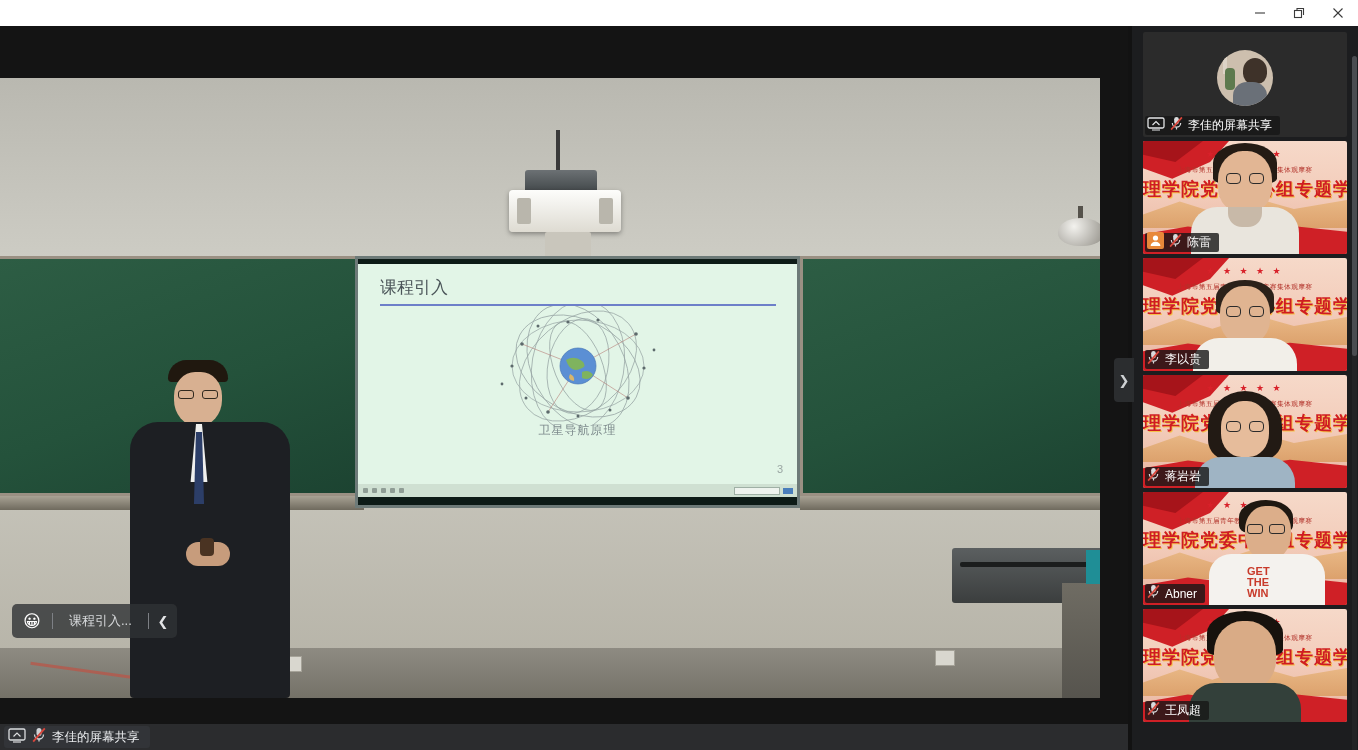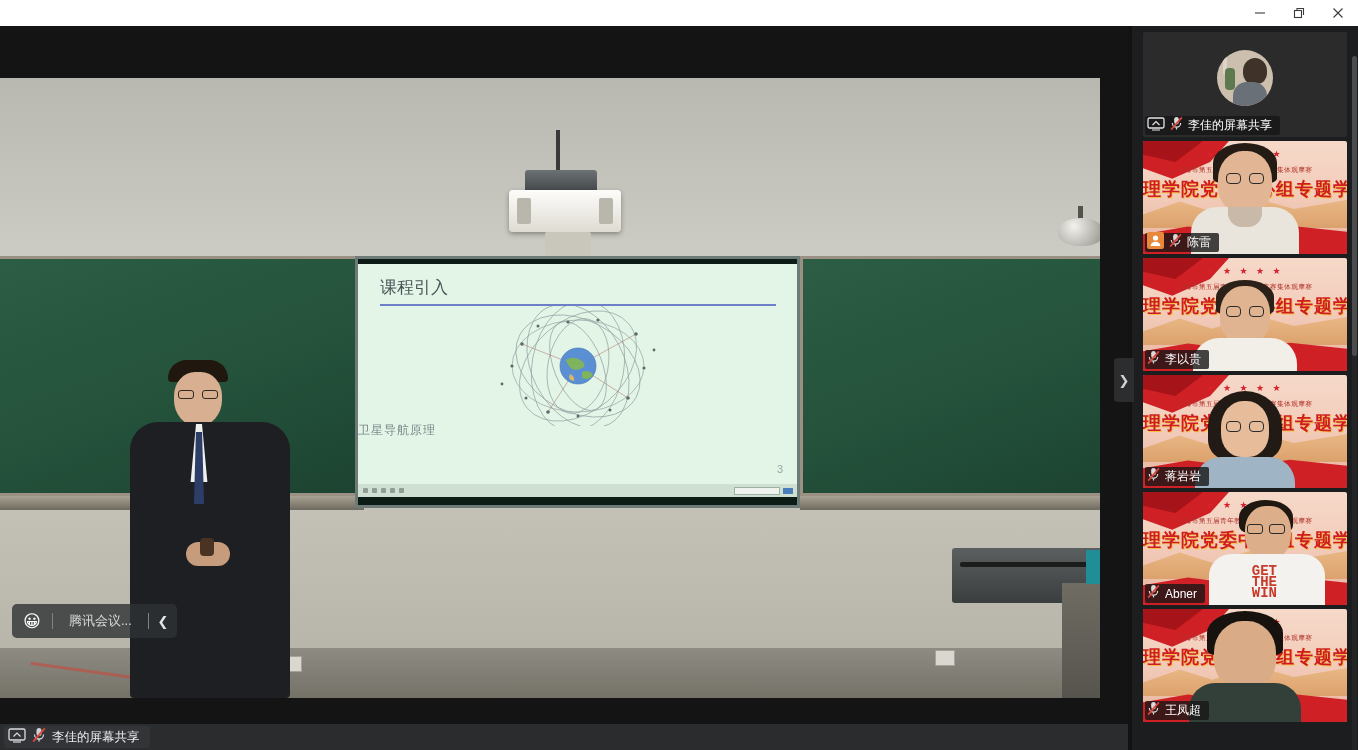--- a/index.html
+++ b/index.html
@@ -70,21 +70,21 @@
   .cam-arm { position:absolute; left:20px; top:0; width:5px; height:14px; background:#55524b; }
   .cam-dome { position:absolute; left:0; top:12px; width:46px; height:28px;
     background:radial-gradient(circle at 35% 30%,#f3f2ee,#8e8b83); border-radius:50% 50% 45% 45%; }
 
   
   .slide-frame { position:absolute; left:355px; top:178px; width:445px; height:252px;
     border:3px solid #6d7a78; background:#0d1b17; }
   .slide { position:absolute; left:0; top:5px; width:439px; height:233px; background:#e2f5e7; overflow:hidden; }
   .slide-title { position:absolute; left:22px; top:12px; font-size:17px; color:#4b5559; font-weight:500; }
   .slide-rule { position:absolute; left:22px; top:40px; width:396px; height:2px; background:#6d7fc9; }
-  .slide-caption { position:absolute; left:0; top:158px; width:100%; 
+  .slide-caption { position:absolute; left:0; top:158px; width:100%; text-align:center;
     font-size:12px; color:#7d8a8c; letter-spacing:1px; }
   .slide-pageno { position:absolute; right:14px; bottom:22px; font-size:11px; color:#9aa6a3; }
   .slide-taskbar { position:absolute; left:0; bottom:0; width:439px; height:13px; background:#cfe0d2; display:flex; align-items:center; }
   .slide-taskbar .tb-left { display:flex; gap:4px; margin-left:5px; }
   .slide-taskbar .tb-dot { width:5px; height:5px; background:#8f9d95; border-radius:1px; }
   .slide-taskbar .tb-right { margin-left:auto; margin-right:4px; display:flex; align-items:center; gap:3px; }
   .slide-taskbar .tb-box { width:46px; height:8px; background:#eef3ee; border:1px solid #9fb0a5; }
   .slide-taskbar .tb-blue { width:10px; height:6px; background:#4a7ebb; }
   .orbit-wrap { position:absolute; left:120px; top:42px; width:200px; height:120px; }
 
@@ -310,21 +310,21 @@
           <div style="position:absolute;left:62px;top:72px;width:14px;height:72px;background:#2c3e68;clip-path:polygon(28% 0,72% 0,86% 100%,14% 100%);"></div>
           <div style="position:absolute;left:56px;top:182px;width:44px;height:24px;background:#c79c7c;border-radius:12px;"></div>
           <div style="position:absolute;left:70px;top:178px;width:14px;height:18px;background:#4a3322;border-radius:4px;"></div>
         </div>
       </div>
     </div>
 
     <div class="chatbar">
       <span class="chat-emoji">😀</span>
       <span class="chat-sep"></span>
-      <span class="chat-placeholder">腾讯会议...</span>
+      <span class="chat-placeholder">课程引入...</span>
       <span class="chat-sep"></span>
       <span class="chat-collapse">❮</span>
     </div>
   </div>
 
   <div class="bottombar">
     <div class="share-pill">
       <span>
         <svg width="18" height="15" viewBox="0 0 18 15">
           <rect x="1" y="1" width="16" height="11" rx="1.5" fill="none" stroke="#dcdee0" stroke-width="1.3"></rect>
@@ -491,21 +491,21 @@
         <span class="headline">理学院党委中心组专题学习</span>
       </div>
       <div class="person" style="top:0;width:204px;height:113px;">
         <span style="position:absolute;left:96px;top:8px;width:54px;height:34px;background:#1f1811;border-radius:50% 50% 26% 26%;"></span>
         <span style="position:absolute;left:102px;top:14px;width:46px;height:54px;background:#dcae8a;border-radius:44% 44% 46% 46%;"></span>
         <span style="position:absolute;left:104px;top:32px;width:38px;height:10px;">
           <i style="position:absolute;left:0;top:0;width:16px;height:10px;border:1.4px solid #2b2b2b;border-radius:3px;"></i>
           <i style="position:absolute;right:0;top:0;width:16px;height:10px;border:1.4px solid #2b2b2b;border-radius:3px;"></i>
         </span>
         <span style="position:absolute;left:66px;top:62px;width:116px;height:52px;background:#f4f2ee;border-radius:22px 22px 0 0;"></span>
-        <span style="position:absolute;left:104px;top:74px;width:30px;height:36px;color:#c83a2a;font-size:14px;font-weight:bold;line-height:11px;text-align:right;font-family:Liberation Mono, monospace;">GET<br>THE<br>WIN</span>
+        <span style="position:absolute;left:104px;top:74px;width:30px;height:36px;color:#c83a2a;font-size:11px;font-weight:bold;line-height:11px;text-align:left;">GET<br>THE<br>WIN</span>
       </div>
       <div class="tile-badge">
         <span>
           <svg width="13" height="15" viewBox="0 0 14 16">
             <rect x="4.5" y="1" width="5" height="8" rx="2.5" fill="#d9dbdd"></rect>
             <path d="M2.5 7.5a4.5 4.5 0 0 0 9 0" stroke="#d9dbdd" stroke-width="1.3" fill="none"></path>
             <line x1="7" y1="12" x2="7" y2="14.5" stroke="#d9dbdd" stroke-width="1.3"></line>
             <line x1="1.2" y1="14.6" x2="12.8" y2="1.4" stroke="#d9463c" stroke-width="1.8"></line>
           </svg>
         </span>

